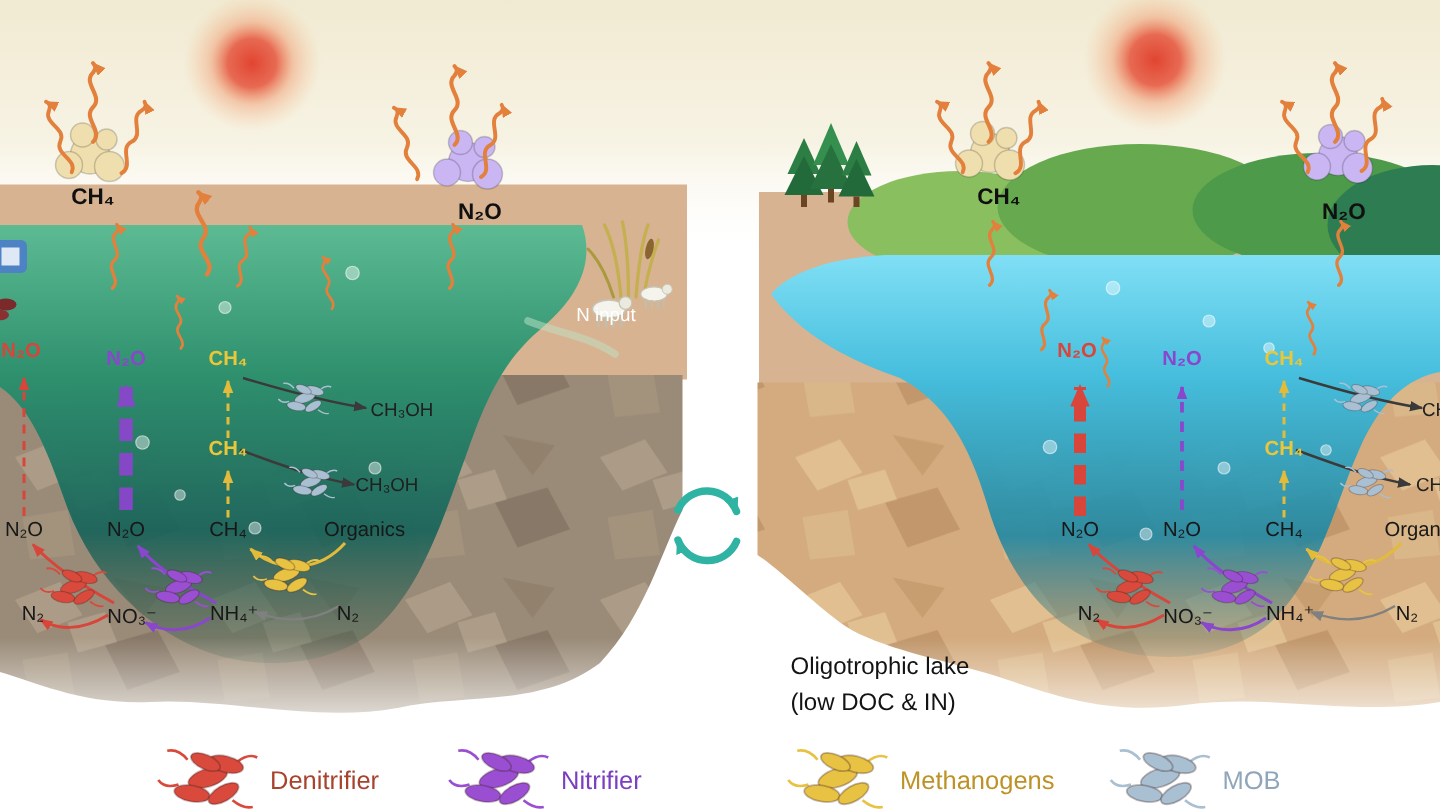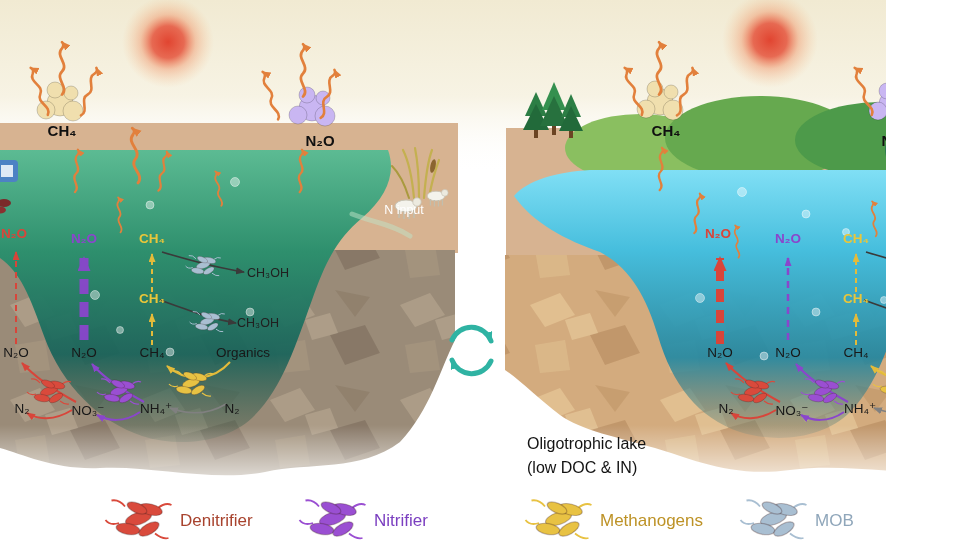--- a/index.html
+++ b/index.html
@@ -1,16 +1,16 @@
 <!DOCTYPE html>
 <html><head>
 <meta charset="utf-8">
 <style>
   html,body{margin:0;padding:0;background:#ffffff;}
-  .stage{width:886px;height:540px;overflow:hidden;position:relative;}
+  .stage{width:960px;height:540px;overflow:hidden;position:relative;}
   svg{display:block;}
   text{font-family:"Liberation Sans","DejaVu Sans",sans-serif;}
   .chem{font-size:13.5px;fill:#181818;}
   .sm{font-size:12.5px;fill:#202020;}
   .bold{font-weight:700;}
   .red{fill:#d8453a;}
   .pur{fill:#8a46cc;}
   .yel{fill:#e9c63a;}
   .white{fill:#ffffff;}
   .emis{font-size:15px;font-weight:700;fill:#101010;}

